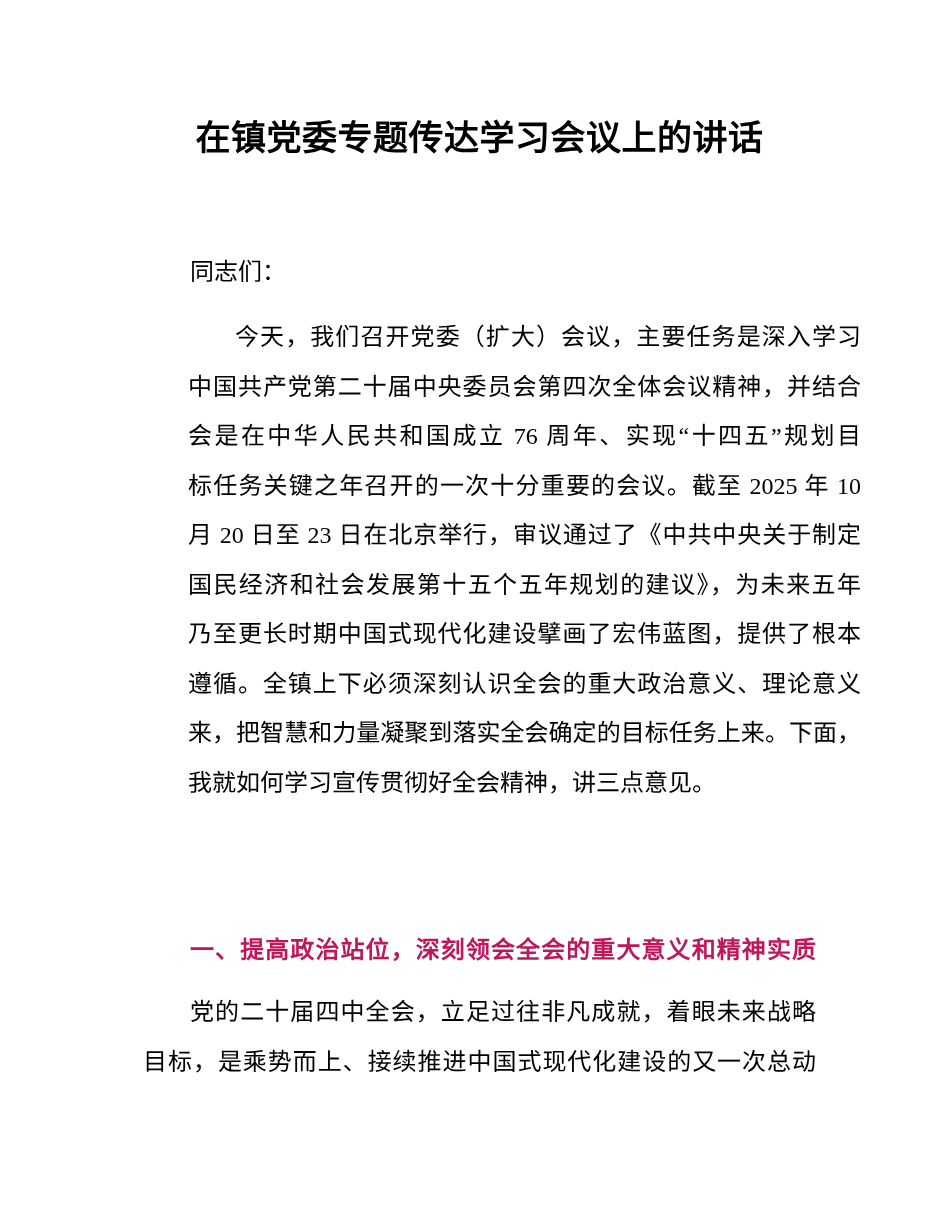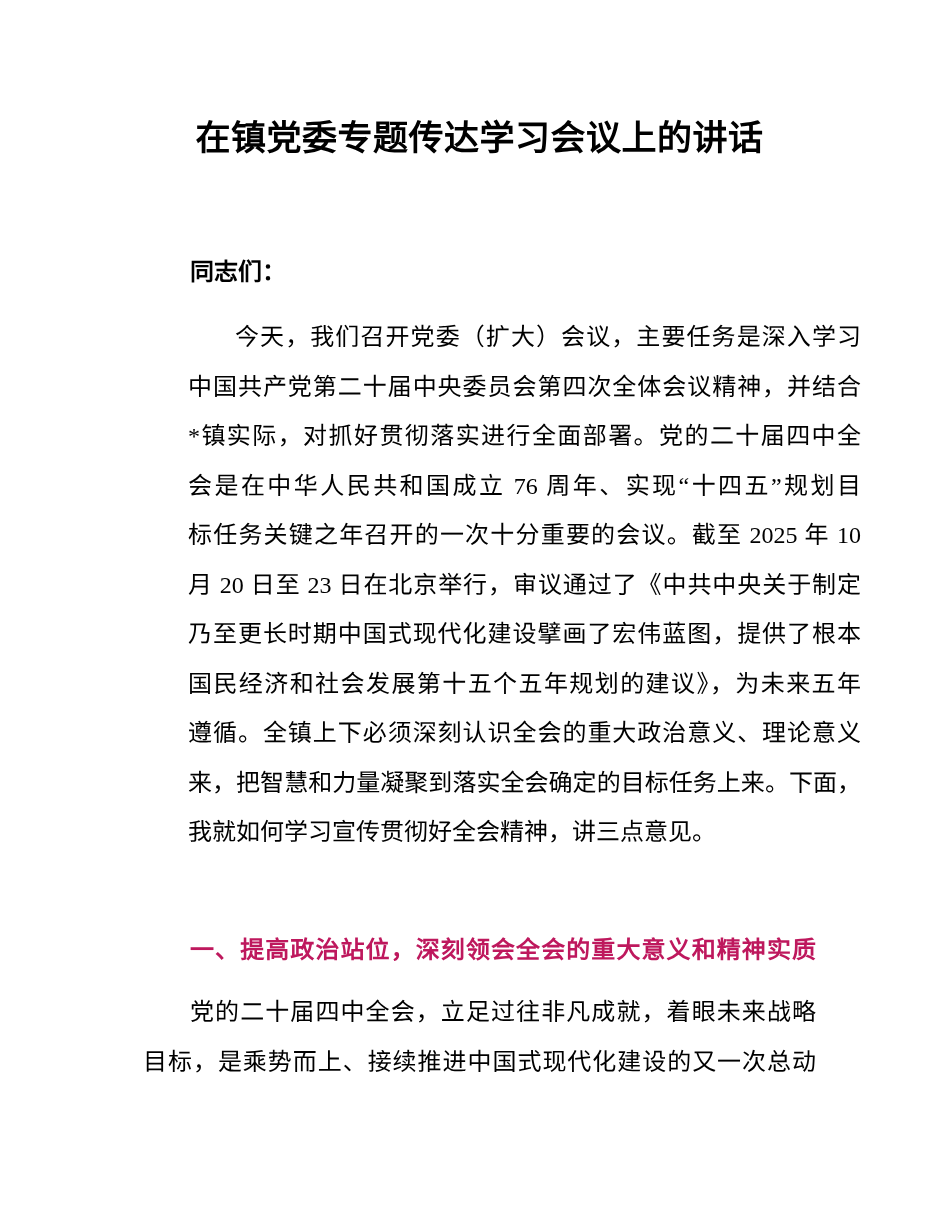--- a/index.html
+++ b/index.html
@@ -31,21 +31,21 @@
     font-weight: 700;
     font-family: "Liberation Serif", serif;
     letter-spacing: 0.5px;
   }
   .salutation {
     position: absolute;
     top: 258px;
     left: 190px;
     font-size: 24px;
     line-height: 28px;
-    font-weight: 700;
+    font-weight: 400;
   }
   .para {
     position: absolute;
     left: 143px;
     width: 673px;
     font-size: 24px;
   }
   .para-1 { top: 313px; margin-left: 45px; }
   .para-2 { top: 988px; }
   .doc-line {
@@ -84,26 +84,25 @@
 
 <div class="page">
 
   <div class="doc-title">在镇党委专题传达学习会议上的讲话</div>
 
   <div class="salutation">同志们：</div>
 
   <div class="para para-1">
       <div class="doc-line indent">今天，我们召开党委（扩大）会议，主要任务是深入学习</div>
       <div class="doc-line">中国共产党第二十届中央委员会第四次全体会议精神，并结合</div>
-      <div class="doc-line">*镇实际，对抓好贯彻落实进行全面部署。党的二十届四中全</div>
       <div class="doc-line">会是在中华人民共和国成立 76 周年、实现“十四五”规划目</div>
       <div class="doc-line">标任务关键之年召开的一次十分重要的会议。截至 2025 年 10</div>
       <div class="doc-line">月 20 日至 23 日在北京举行，审议通过了《中共中央关于制定</div>
+      <div class="doc-line">国民经济和社会发展第十五个五年规划的建议》，为未来五年</div>
       <div class="doc-line">乃至更长时期中国式现代化建设擘画了宏伟蓝图，提供了根本</div>
-      <div class="doc-line">国民经济和社会发展第十五个五年规划的建议》，为未来五年</div>
       <div class="doc-line">遵循。全镇上下必须深刻认识全会的重大政治意义、理论意义</div>
       <div class="doc-line">来，把智慧和力量凝聚到落实全会确定的目标任务上来。下面，</div>
       <div class="doc-line left-last">我就如何学习宣传贯彻好全会精神，讲三点意见。</div>
     </div>
 
   <div class="section-heading">一、提高政治站位，深刻领会全会的重大意义和精神实质</div>
 
   <div class="para para-2">
       <div class="doc-line indent">党的二十届四中全会，立足过往非凡成就，着眼未来战略</div>
       <div class="doc-line">目标，是乘势而上、接续推进中国式现代化建设的又一次总动</div>

